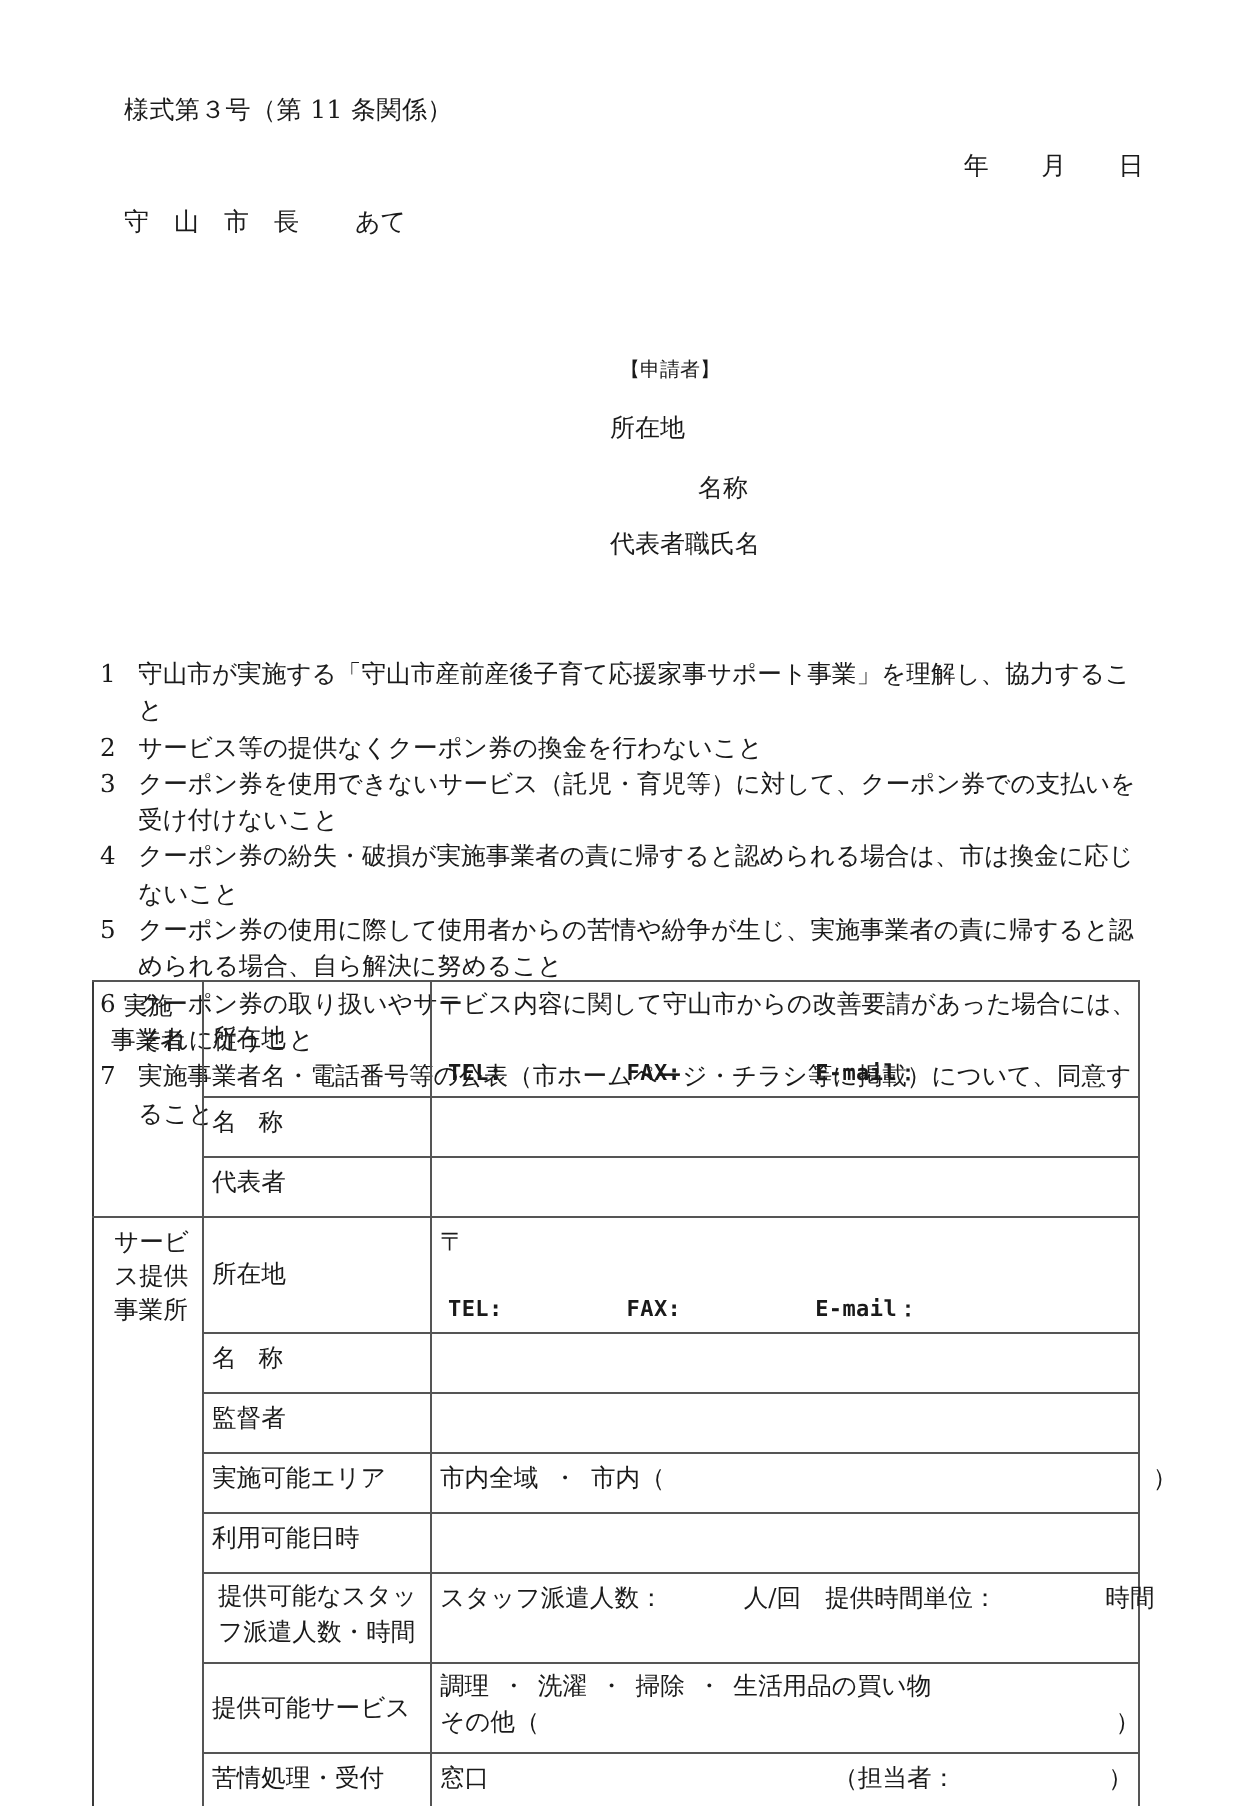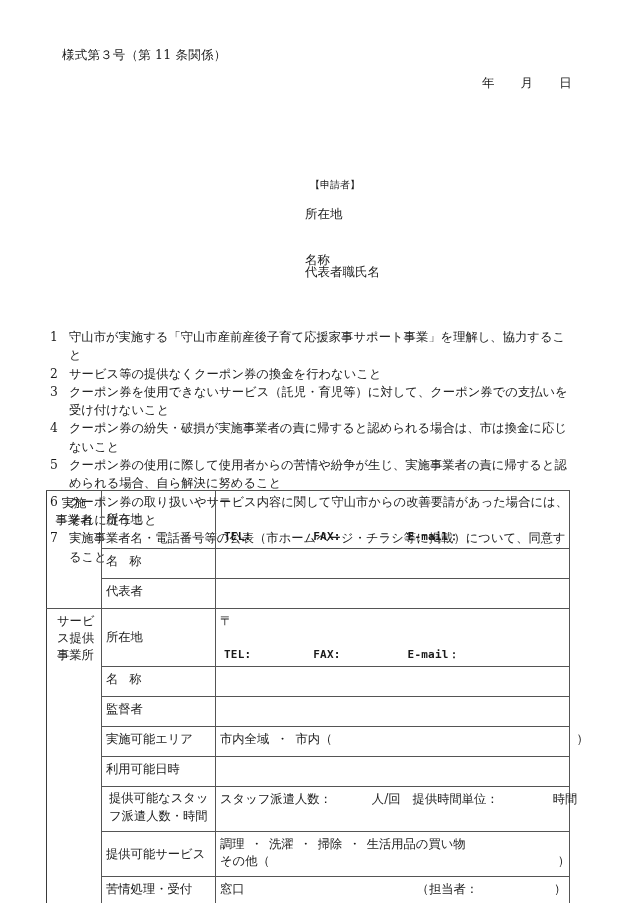--- a/index.html
+++ b/index.html
@@ -70,21 +70,21 @@
     font-size: 10px;
     white-space: nowrap;
   }
   .applicant-field {
     position: absolute;
     left: 305px;
     font-size: 12.5px;
     white-space: nowrap;
   }
   .af-1 { top: 206px; }
-  .af-2 { top: 252px; }
+  .af-2 { top: 236px; margin-left: 44px; }
   .af-3 { top: 264px; }
 
   
   .intro {
     position: absolute;
     left: 46px;
     top: 288px;
     width: 524px;
     font-size: 12.4px;
     line-height: 19px;
@@ -200,21 +200,21 @@
   .area-line .dot { display: inline-block; padding: 0 7px; }
   .area-line .fill { display: inline-block; width: 244px; }
 
   .staff-cell { height: 36px; }
   .staff-line { white-space: nowrap; }
   .staff-line .blank-s { display: inline-block; width: 40px; }
   .staff-line .blank-m { display: inline-block; width: 12px; }
   .staff-line .blank-l { display: inline-block; width: 54px; }
 
   .svc-cell { height: 36px; }
-  .svc-line1 { white-space: nowrap; }
+  .svc-line1 { white-space: nowrap; font-family: Liberation Mono, monospace; }
   .svc-line1 .dot { display: inline-block; padding: 0 6px; }
   .svc-line2 { white-space: nowrap; text-align: center; }
   .svc-line2 .fill { display: inline-block; width: 288px; }
 
   .desk-line { white-space: nowrap; }
   .desk-line .gap1 { display: inline-block; width: 172px; }
   .desk-line .gap2 { display: inline-block; width: 76px; }
 
   
   .attachment {
@@ -229,20 +229,23 @@
 <body>
 
 <div class="page">
 
   <div class="form-no">様式第３号（第 11 条関係）</div>
 
   <div class="date-line">
     <span>年</span><span class="gap"></span><span>月</span><span class="gap"></span><span>日</span>
   </div>
 
+  <div class="addressee">
+    <span>守　山　市　長</span><span class="ate"></span><span>あて</span>
+  </div>
 
 
   <div class="applicant-head">【申請者】</div>
   <div class="applicant-field af-1">所在地</div>
   <div class="applicant-field af-2">名称</div>
   <div class="applicant-field af-3">代表者職氏名</div>
 
 
   <div class="clauses">
     <div class="clause">

